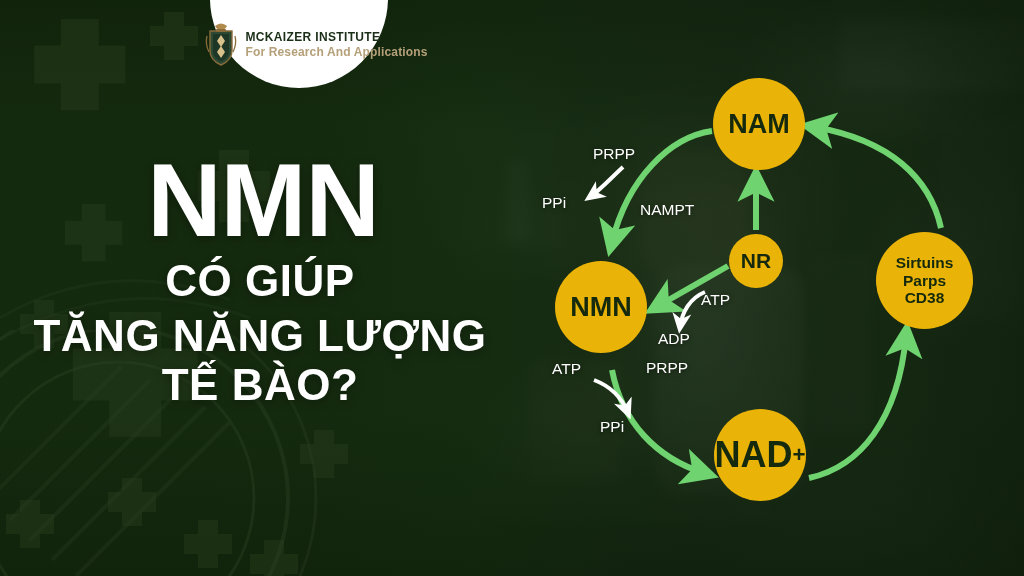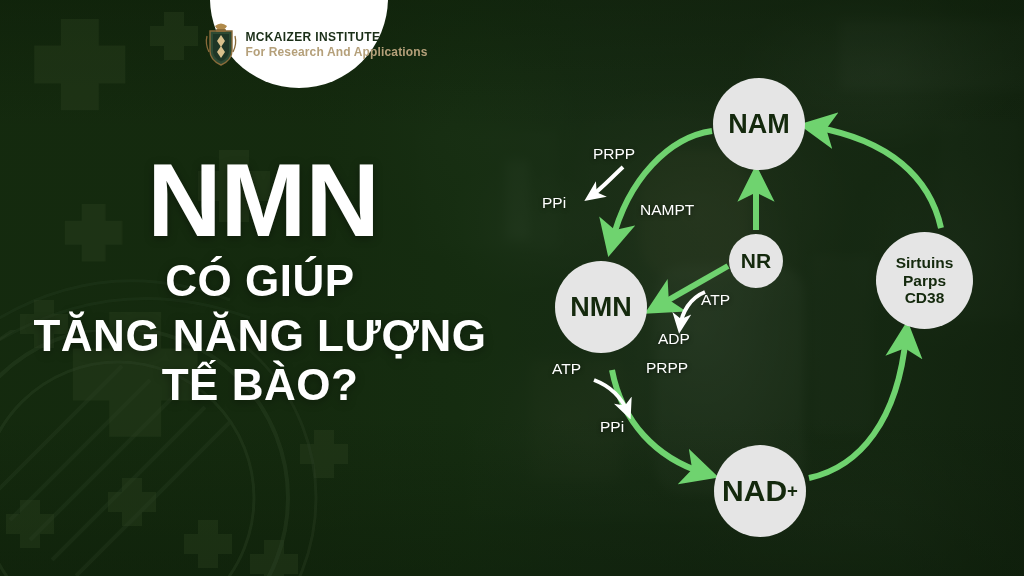--- a/index.html
+++ b/index.html
@@ -88,27 +88,27 @@
   .h2{font-size:44px;font-weight:700;line-height:1.05;margin-top:9px;letter-spacing:.5px;}
   .h3{font-size:44px;font-weight:700;line-height:1.05;margin-top:9px;letter-spacing:.5px;}
   .h4{font-size:44px;font-weight:700;line-height:1.05;margin-top:3px;letter-spacing:.5px;}
 
   
   .diagram{position:absolute;left:500px;top:30px;width:524px;height:516px;}
   .diagram svg{position:absolute;left:0;top:0;}
 
   .node{
     position:absolute;border-radius:50%;
-    background:#e5e5e5;color:#14290d;
+    background:#eab308;color:#14290d;
     display:flex;align-items:center;justify-content:center;
     text-align:center;font-weight:700;line-height:1.12;
   }
   .node.nam  {left:213px;top:48px;width:92px;height:92px;font-size:27px;}
   .node.nmn  {left:55px;top:231px;width:92px;height:92px;font-size:27px;}
-  .node.nadp {left:214px;top:415px;width:92px;height:92px;font-size:30px;}
+  .node.nadp {left:214px;top:379px;width:92px;height:92px;font-size:36px;}
   .node.nr   {left:229px;top:204px;width:54px;height:54px;font-size:21px;}
   .node.sirt {left:376px;top:202px;width:97px;height:97px;font-size:15.5px;}
   .sup{font-size:.62em;vertical-align:super;line-height:0;}
 
   .dlabel{
     position:absolute;color:#ffffff;font-size:15.5px;font-weight:400;
     white-space:nowrap;text-shadow:0 1px 4px rgba(0,0,0,.55);
   }
   .dlabel.prpp  {left:93px; top:115px;}
   .dlabel.ppi1  {left:42px; top:164px;}

